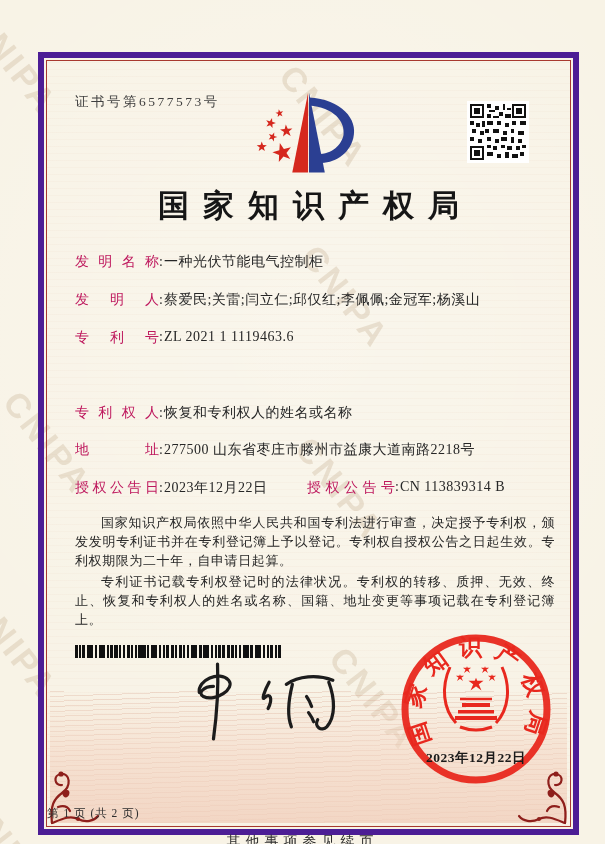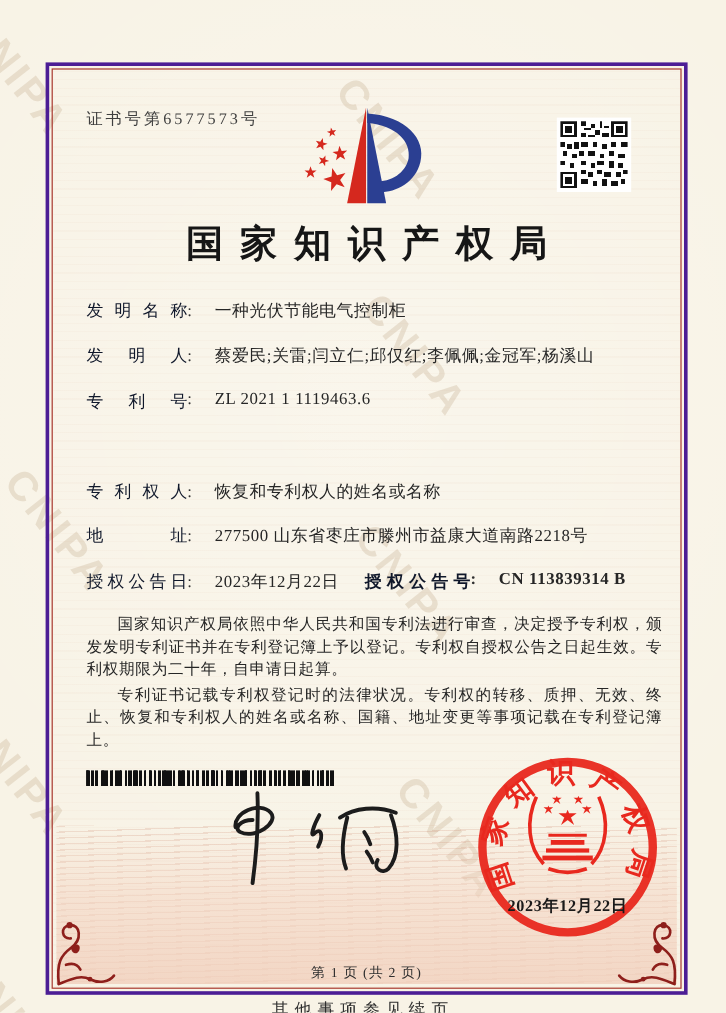--- a/index.html
+++ b/index.html
@@ -13,21 +13,21 @@
   .wm{
     position:absolute;z-index:1;
     font-family:"Liberation Sans","DejaVu Sans",sans-serif;
     font-weight:700;font-size:34px;letter-spacing:3px;
     color:rgba(184,160,124,0.26);
     transform:rotate(52deg);transform-origin:left top;
     pointer-events:none;white-space:nowrap;
   }
   .frame{
     position:absolute;left:38px;top:52px;width:529px;height:771px;
-    border:3px solid #4c1d95;z-index:2;
+    border:6px solid #4c1d95;z-index:2;
   }
   .frame-inner{
     position:absolute;inset:2px;border:1px solid #a8382e;
   }
   .texture{
     position:absolute;inset:0;z-index:0;
     background:repeating-linear-gradient(0deg, rgba(210,160,130,0.05) 0 1px, rgba(0,0,0,0) 1px 7px);
   }
   .guilloche{
     position:absolute;left:3px;right:3px;bottom:3px;height:132px;z-index:0;
@@ -47,25 +47,25 @@
     background:#fff;padding:3px;
   }
   .title{
     position:absolute;left:0;right:0;top:124px;text-align:center;
     font-size:31px;font-weight:700;letter-spacing:14px;text-indent:14px;color:#161616;
   }
 
   .frow{position:absolute;left:28px;width:478px;font-size:14px;color:#303030;}
   .flabel{
     display:inline-block;width:84px;text-align:justify;text-align-last:justify;
-    vertical-align:top;color:#0f172a;
+    vertical-align:top;color:#be185d;
   }
   .colon::before{content:":";}
-  .fvalue{margin-left:19px;color:#262626;letter-spacing:0.5px;}
-  .fpair2{position:absolute;left:232px;top:0;white-space:nowrap;font-weight:bold;}
+  .fvalue{margin-left:1px;color:#262626;letter-spacing:0.5px;}
+  .fpair2{position:absolute;left:232px;top:0;white-space:nowrap;}
   .fpair2 .flabel{width:88px;}
 
   .para{
     position:absolute;left:28px;width:480px;
     font-size:13px;line-height:19px;letter-spacing:0.6px;color:#262626;
     text-align:justify;text-indent:2em;
   }
 
   .barcode{
     position:absolute;left:28px;top:584px;width:208px;height:13px;
@@ -84,21 +84,21 @@
   .seal{position:absolute;left:351px;top:570px;width:156px;height:156px;z-index:4;}
   .seal-date{
     position:absolute;left:0;right:0;top:118px;text-align:center;
     font-size:13.5px;font-weight:700;color:#1a1a1a;letter-spacing:0.5px;
   }
   .flourish{position:absolute;bottom:1px;width:60px;height:70px;}
   .flourish.left{left:1px;}
   .flourish.right{right:1px;transform:scaleX(-1);}
 
   .page-ind{
-    position:absolute;left:0;right:0;top:745px;text-align:center;
+    position:absolute;left:0;right:0;top:745px;text-align:left;
     font-size:11.5px;color:#2e2e2e;letter-spacing:1px;
   }
   .continuation{
     position:absolute;left:0;right:0;top:833px;z-index:2;text-align:center;
     font-size:14px;letter-spacing:5px;color:#2e2e2e;
   }
   svg{display:block;}
 </style>
 </head>
 <body>

